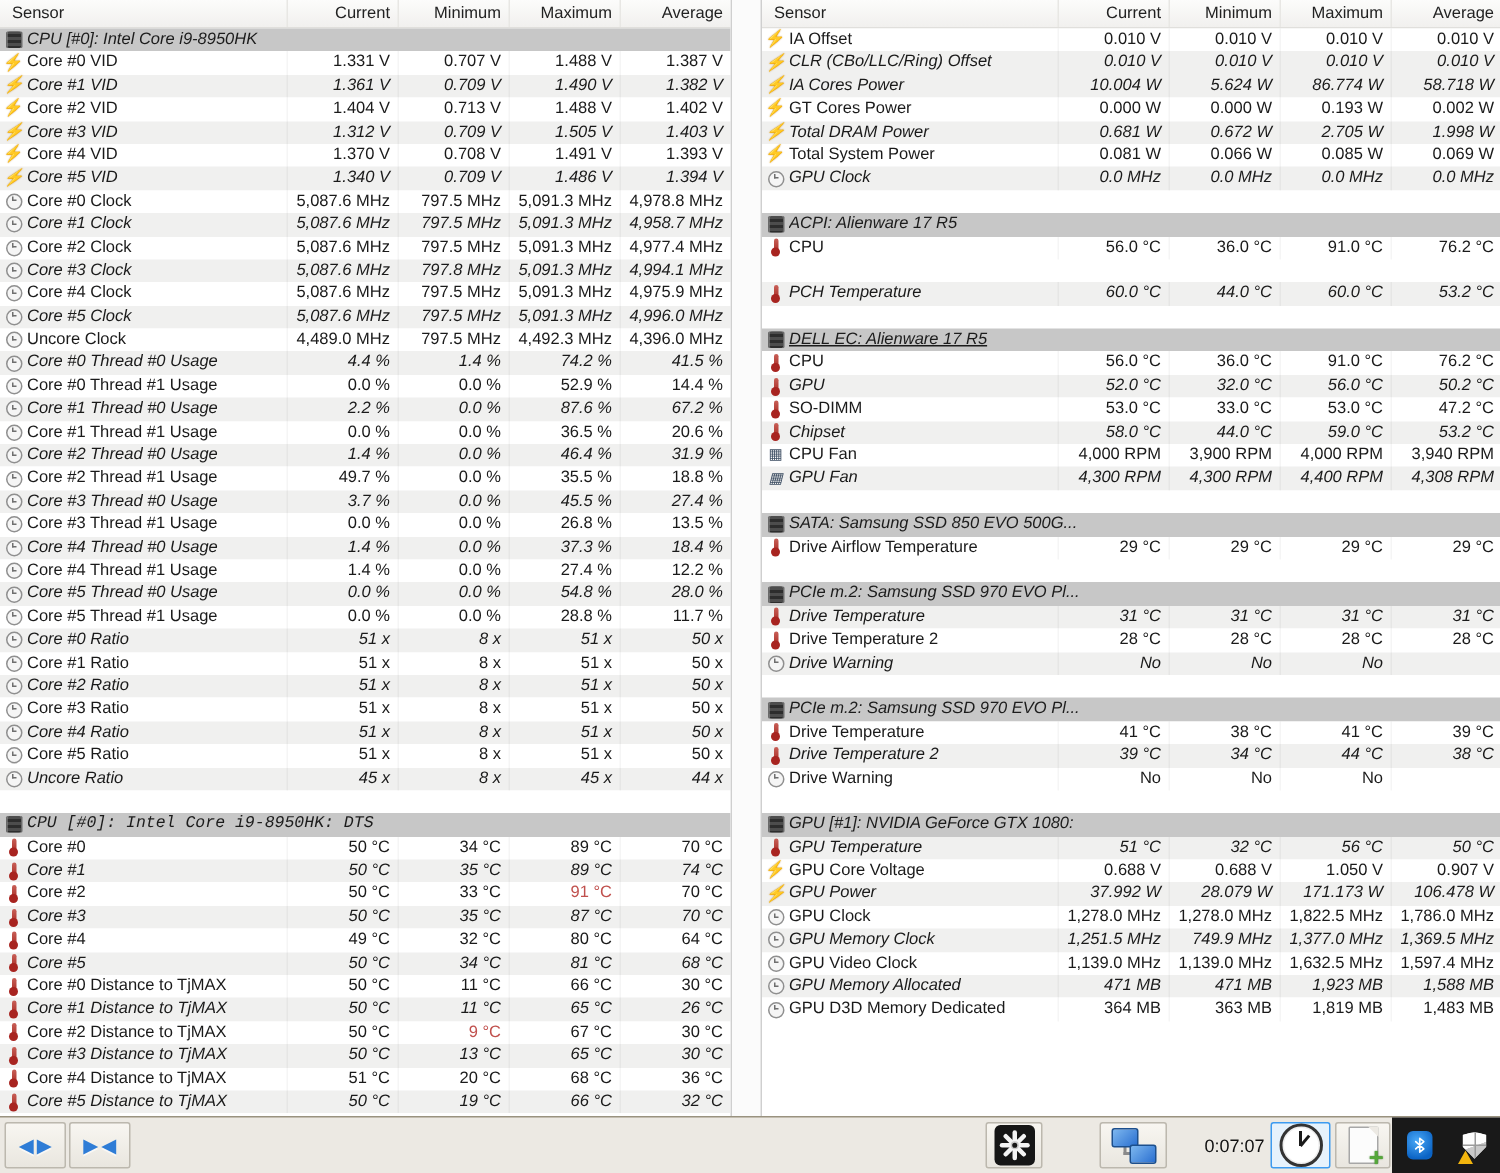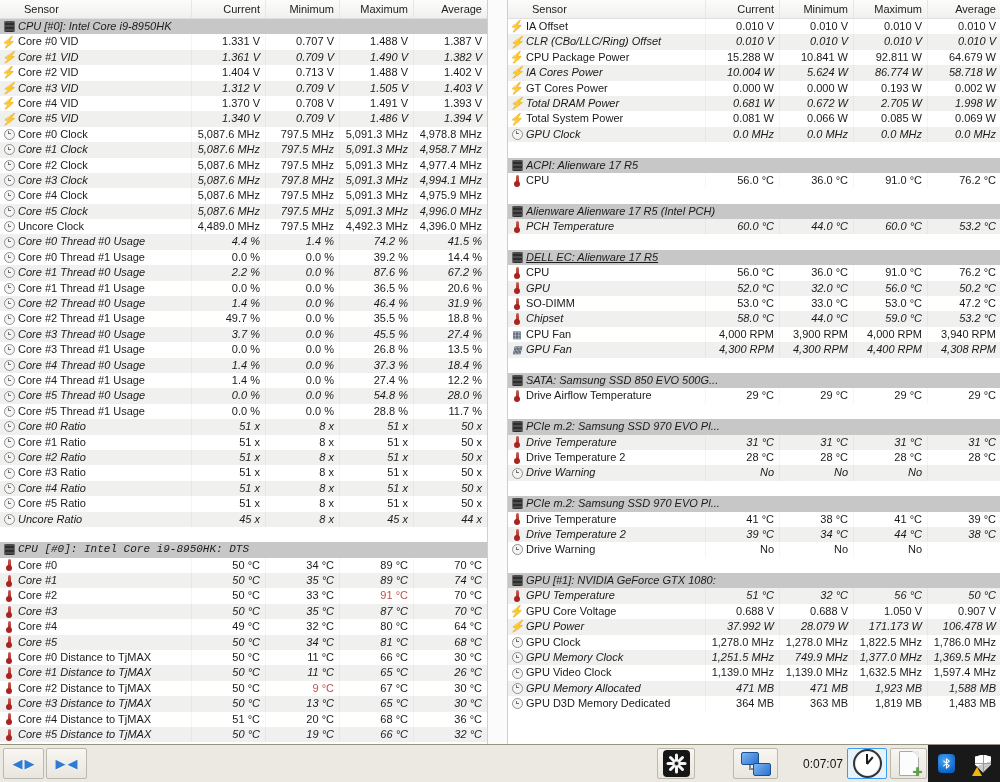--- a/index.html
+++ b/index.html
@@ -8,21 +8,21 @@
   
   .pane{position:absolute;top:0;bottom:37px;background:#fff;overflow:hidden;}
   .pane-left{left:0;width:487px;border-right:1px solid #cfcfcf;}
   .pane-right{left:507px;width:493px;border-left:1px solid #cfcfcf;}
   .splitter{position:absolute;left:488px;width:19px;top:0;bottom:37px;background:#fbfbfb;}
   .pane-header{display:grid;grid-template-columns:1fr 74px 74px 74px 74px;height:18px;
       background:linear-gradient(#fcfcfb,#f1f0ee);border-bottom:1px solid #e0dfdc;
       font-size:11px;color:#222;}
   .hc{display:flex;align-items:center;justify-content:flex-end;padding-right:5px;
       border-left:1px solid #e8e7e4;overflow:hidden;white-space:nowrap;}
-  .hc.sensor{justify-content:flex-start;padding-left:24px;border-left:none;}
+  .hc.sensor{justify-content:flex-start;padding-left:8px;border-left:none;}
   .row{display:grid;grid-template-columns:18px 1fr 74px 74px 74px 74px;height:15.4px;
       font-size:11px;color:#1a1a1a;align-items:center;background:#fff;}
   .row.alt{background:#f0f0ef;font-style:italic;}
   .row.blank{background:#fff;}
   .row.section{background:#c7c7c7;color:#1c1c1c;font-style:italic;}
   .cell{text-align:right;padding-right:5px;border-left:1px solid rgba(0,0,0,0.04);
       overflow:hidden;white-space:nowrap;height:100%;line-height:15.4px;}
   .cell.label{text-align:left;padding-right:2px;border-left:none;}
   .cell.red{color:#c0504d;}
   .section-label{border-left:none;}
@@ -245,21 +245,21 @@
           <div class="cell val">74.2 %</div>
           <div class="cell val">41.5 %</div>
         </div>
         <div class="row">
           <div class="icon-cell">
             <span class="ic ic-clock"></span>
           </div>
           <div class="cell label">Core #0 Thread #1 Usage</div>
           <div class="cell val">0.0 %</div>
           <div class="cell val">0.0 %</div>
-          <div class="cell val">39.2 %</div>
+          <div class="cell val">52.9 %</div>
           <div class="cell val">14.4 %</div>
         </div>
         <div class="row alt">
           <div class="icon-cell">
             <span class="ic ic-clock"></span>
           </div>
           <div class="cell label">Core #1 Thread #0 Usage</div>
           <div class="cell val">2.2 %</div>
           <div class="cell val">0.0 %</div>
           <div class="cell val">87.6 %</div>
@@ -577,30 +577,20 @@
         <div class="row alt">
           <div class="icon-cell">
             <span class="ic ic-bolt"></span>
           </div>
           <div class="cell label">CLR (CBo/LLC/Ring) Offset</div>
           <div class="cell val">0.010 V</div>
           <div class="cell val">0.010 V</div>
           <div class="cell val">0.010 V</div>
           <div class="cell val">0.010 V</div>
         </div>
-        <div class="row">
-          <div class="icon-cell">
-            <span class="ic ic-bolt"></span>
-          </div>
-          <div class="cell label">CPU Package Power</div>
-          <div class="cell val">15.288 W</div>
-          <div class="cell val">10.841 W</div>
-          <div class="cell val">92.811 W</div>
-          <div class="cell val">64.679 W</div>
-        </div>
         <div class="row alt">
           <div class="icon-cell">
             <span class="ic ic-bolt"></span>
           </div>
           <div class="cell label">IA Cores Power</div>
           <div class="cell val">10.004 W</div>
           <div class="cell val">5.624 W</div>
           <div class="cell val">86.774 W</div>
           <div class="cell val">58.718 W</div>
         </div>
@@ -655,26 +645,20 @@
           <div class="icon-cell">
             <span class="ic ic-therm"></span>
           </div>
           <div class="cell label">CPU</div>
           <div class="cell val">56.0 °C</div>
           <div class="cell val">36.0 °C</div>
           <div class="cell val">91.0 °C</div>
           <div class="cell val">76.2 °C</div>
         </div>
         <div class="row blank"></div>
-        <div class="row section">
-          <div class="icon-cell">
-            <span class="ic ic-chip"></span>
-          </div>
-          <div class="cell label section-label" style="grid-column: 2 / 7;">Alienware Alienware 17 R5 (Intel PCH)</div>
-        </div>
         <div class="row alt">
           <div class="icon-cell">
             <span class="ic ic-therm"></span>
           </div>
           <div class="cell label">PCH Temperature</div>
           <div class="cell val">60.0 °C</div>
           <div class="cell val">44.0 °C</div>
           <div class="cell val">60.0 °C</div>
           <div class="cell val">53.2 °C</div>
         </div>

